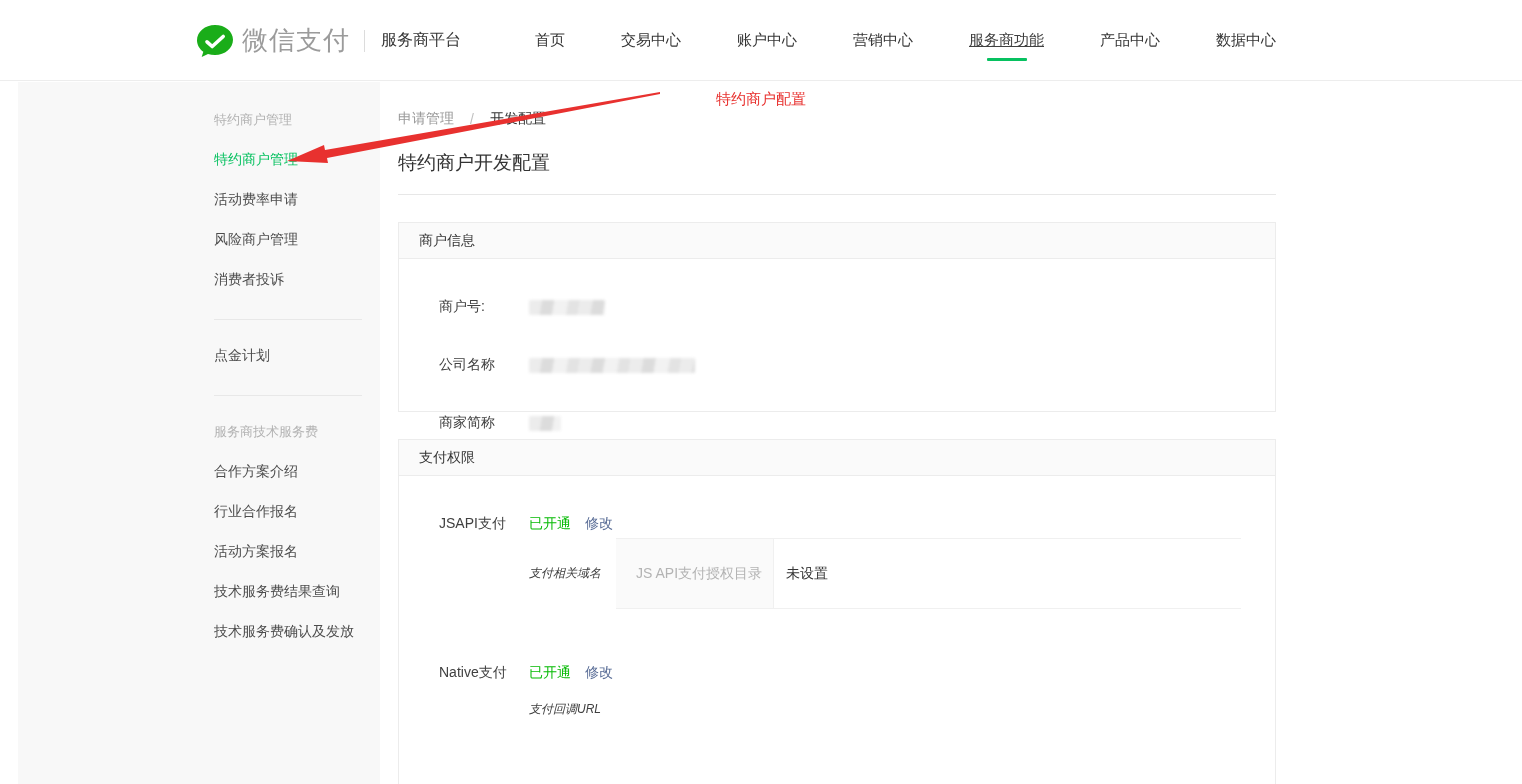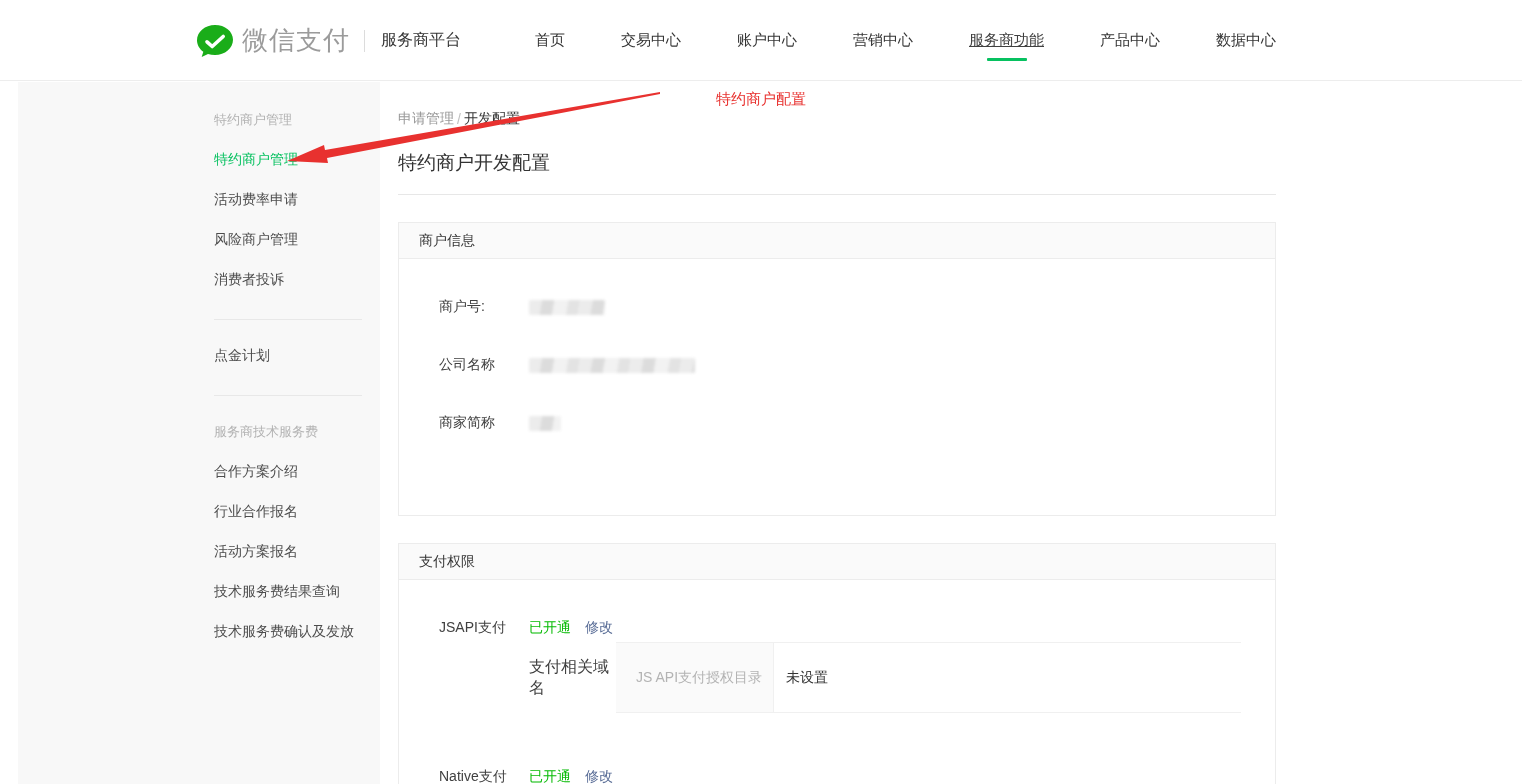--- a/index.html
+++ b/index.html
@@ -49,55 +49,55 @@
   .sb-item.active { color: #07c160; }
   .sb-divider { border-top: 1px solid #e8e8e8; margin: 19px 18px 16px 196px; }
 
   
   .main-content {
     position: absolute; left: 362px; top: 82px; width: 1160px; height: 702px;
     background: #fff;
   }
   .content-inner { margin-left: 36px; width: 878px; }
 
-  .breadcrumb { padding-top: 28px; font-size: 14px; display: flex; align-items: center; gap: 3px; }
+  .breadcrumb { padding-top: 28px; font-size: 14px; display: flex; align-items: center; gap: 16px; }
   .bc-parent { color: #999; cursor: pointer; }
   .bc-sep { color: #c0c0c0; }
   .bc-current { color: #353535; }
 
   .page-title { margin-top: 22px; font-size: 19px; font-weight: 400; color: #333; line-height: 26px; }
   .title-divider { margin-top: 18px; border-top: 1px solid #e7e7e7; }
 
   .box { margin-top: 27px; border: 1px solid #ececec; background: #fff; }
   .box-hd {
     height: 36px; background: #fafafa; border-bottom: 1px solid #ececec;
     display: flex; align-items: center; padding-left: 20px; font-size: 14px; color: #353535;
   }
-  .box.merchant { height: 294px; }
+  .box.merchant { height: 190px; }
   .box.perms { height: 430px; }
 
   .box-bd { padding: 40px 0 0 40px; }
   .field { display: flex; align-items: center; height: 16px; margin-bottom: 42px; }
   .f-label { width: 90px; font-size: 14px; color: #404040; flex: none; }
   .mask {
     display: inline-block; height: 15px; border-radius: 2px;
     background: repeating-linear-gradient(100deg, #ececec 0 13px, #dcdcdc 13px 25px, #f2f2f2 25px 39px, #e3e3e3 39px 50px);
     filter: blur(1.6px);
   }
   .mask.w76 { width: 76px; }
   .mask.w166 { width: 166px; }
   .mask.w32 { width: 32px; }
 
   .perm-bd { padding: 40px 0 0 40px; }
   .perm-row1 { display: flex; align-items: center; height: 16px; font-size: 14px; }
   .p-name { width: 90px; color: #404040; flex: none; }
   .p-status { color: #09bb07; }
   .p-action { color: #576b95; margin-left: 14px; cursor: pointer; text-decoration: none; }
   .perm-row2 { display: flex; align-items: center; margin-top: 6px; margin-left: 90px; }
-  .p-sub { width: 87px; font-size: 16px; color: #404040; flex: none; align-self: center; }
+  .p-sub { width: 87px; font-size: 12px; color: #404040; flex: none; align-self: center; font-style: italic; }
   .p-table {
     width: 625px; height: 71px; display: flex;
     border-top: 1px solid #f0f0f0; border-bottom: 1px solid #f0f0f0;
   }
   .p-key {
     width: 158px; flex: none; background: #fafafa; border-right: 1px solid #f0f0f0;
     display: flex; align-items: center; padding-left: 20px; font-size: 14px; color: #b3b3b3;
   }
   .p-val { flex: 1; display: flex; align-items: center; padding-left: 12px; font-size: 14px; color: #353535; }
   .perm.native { margin-top: 56px; }

